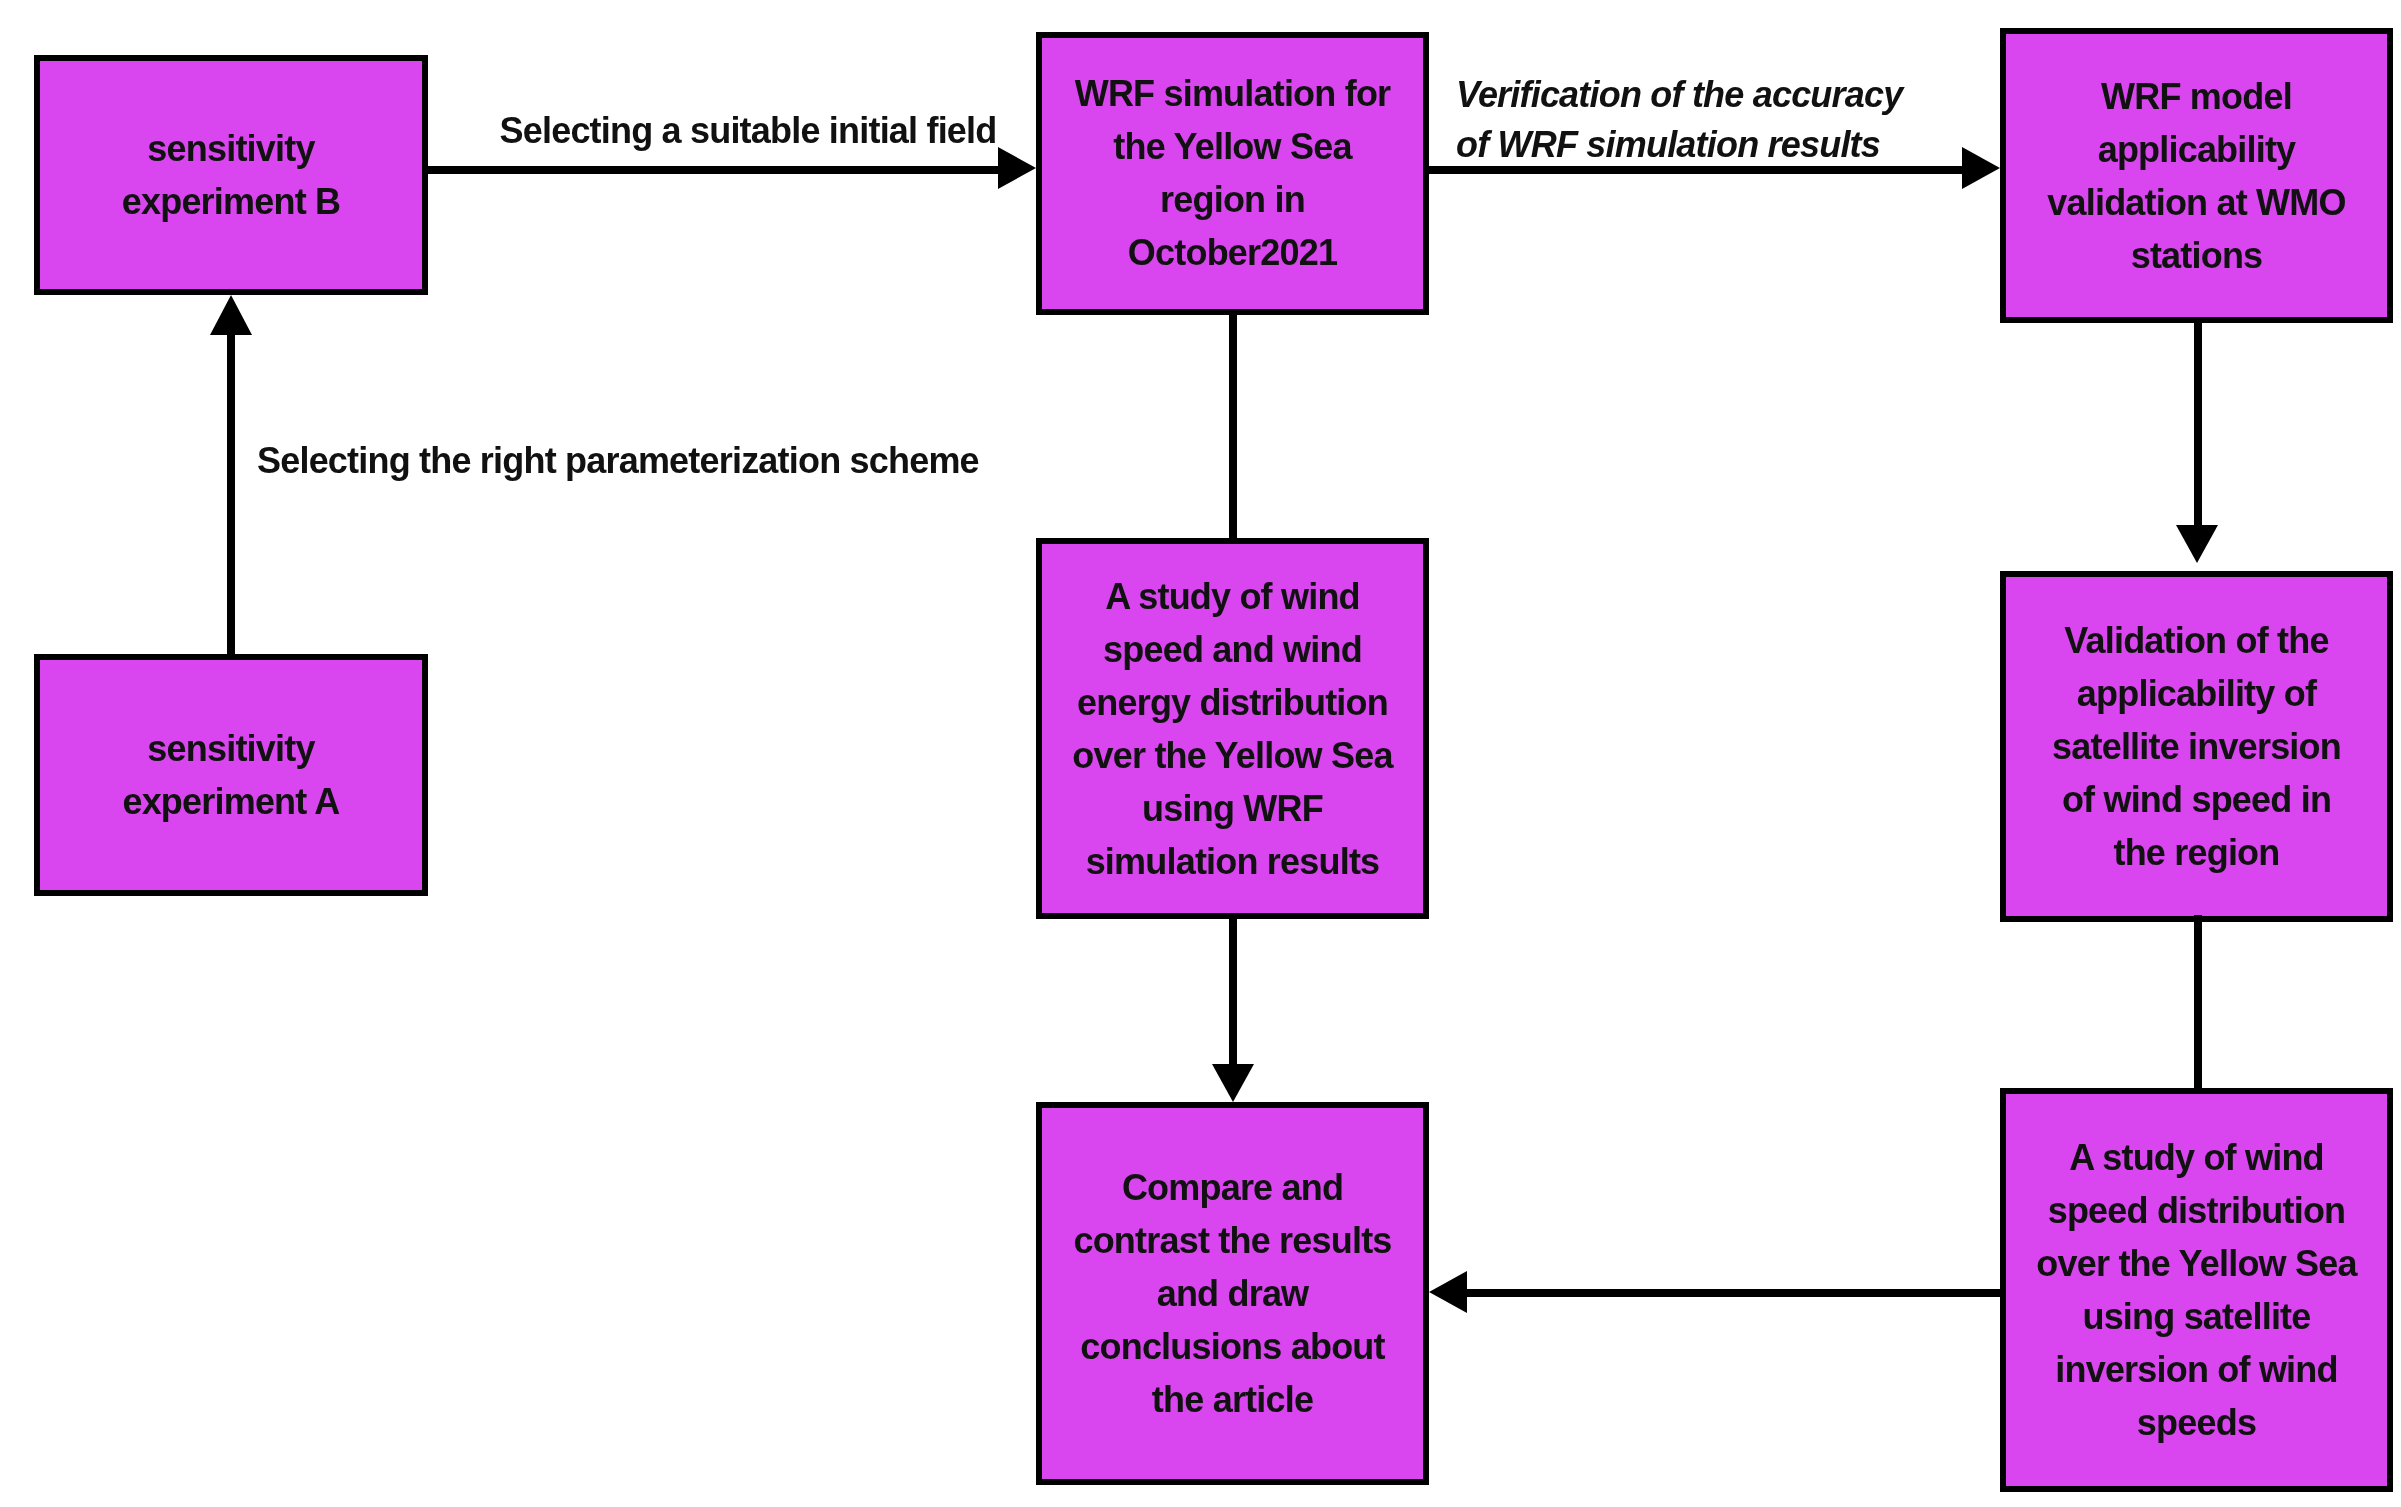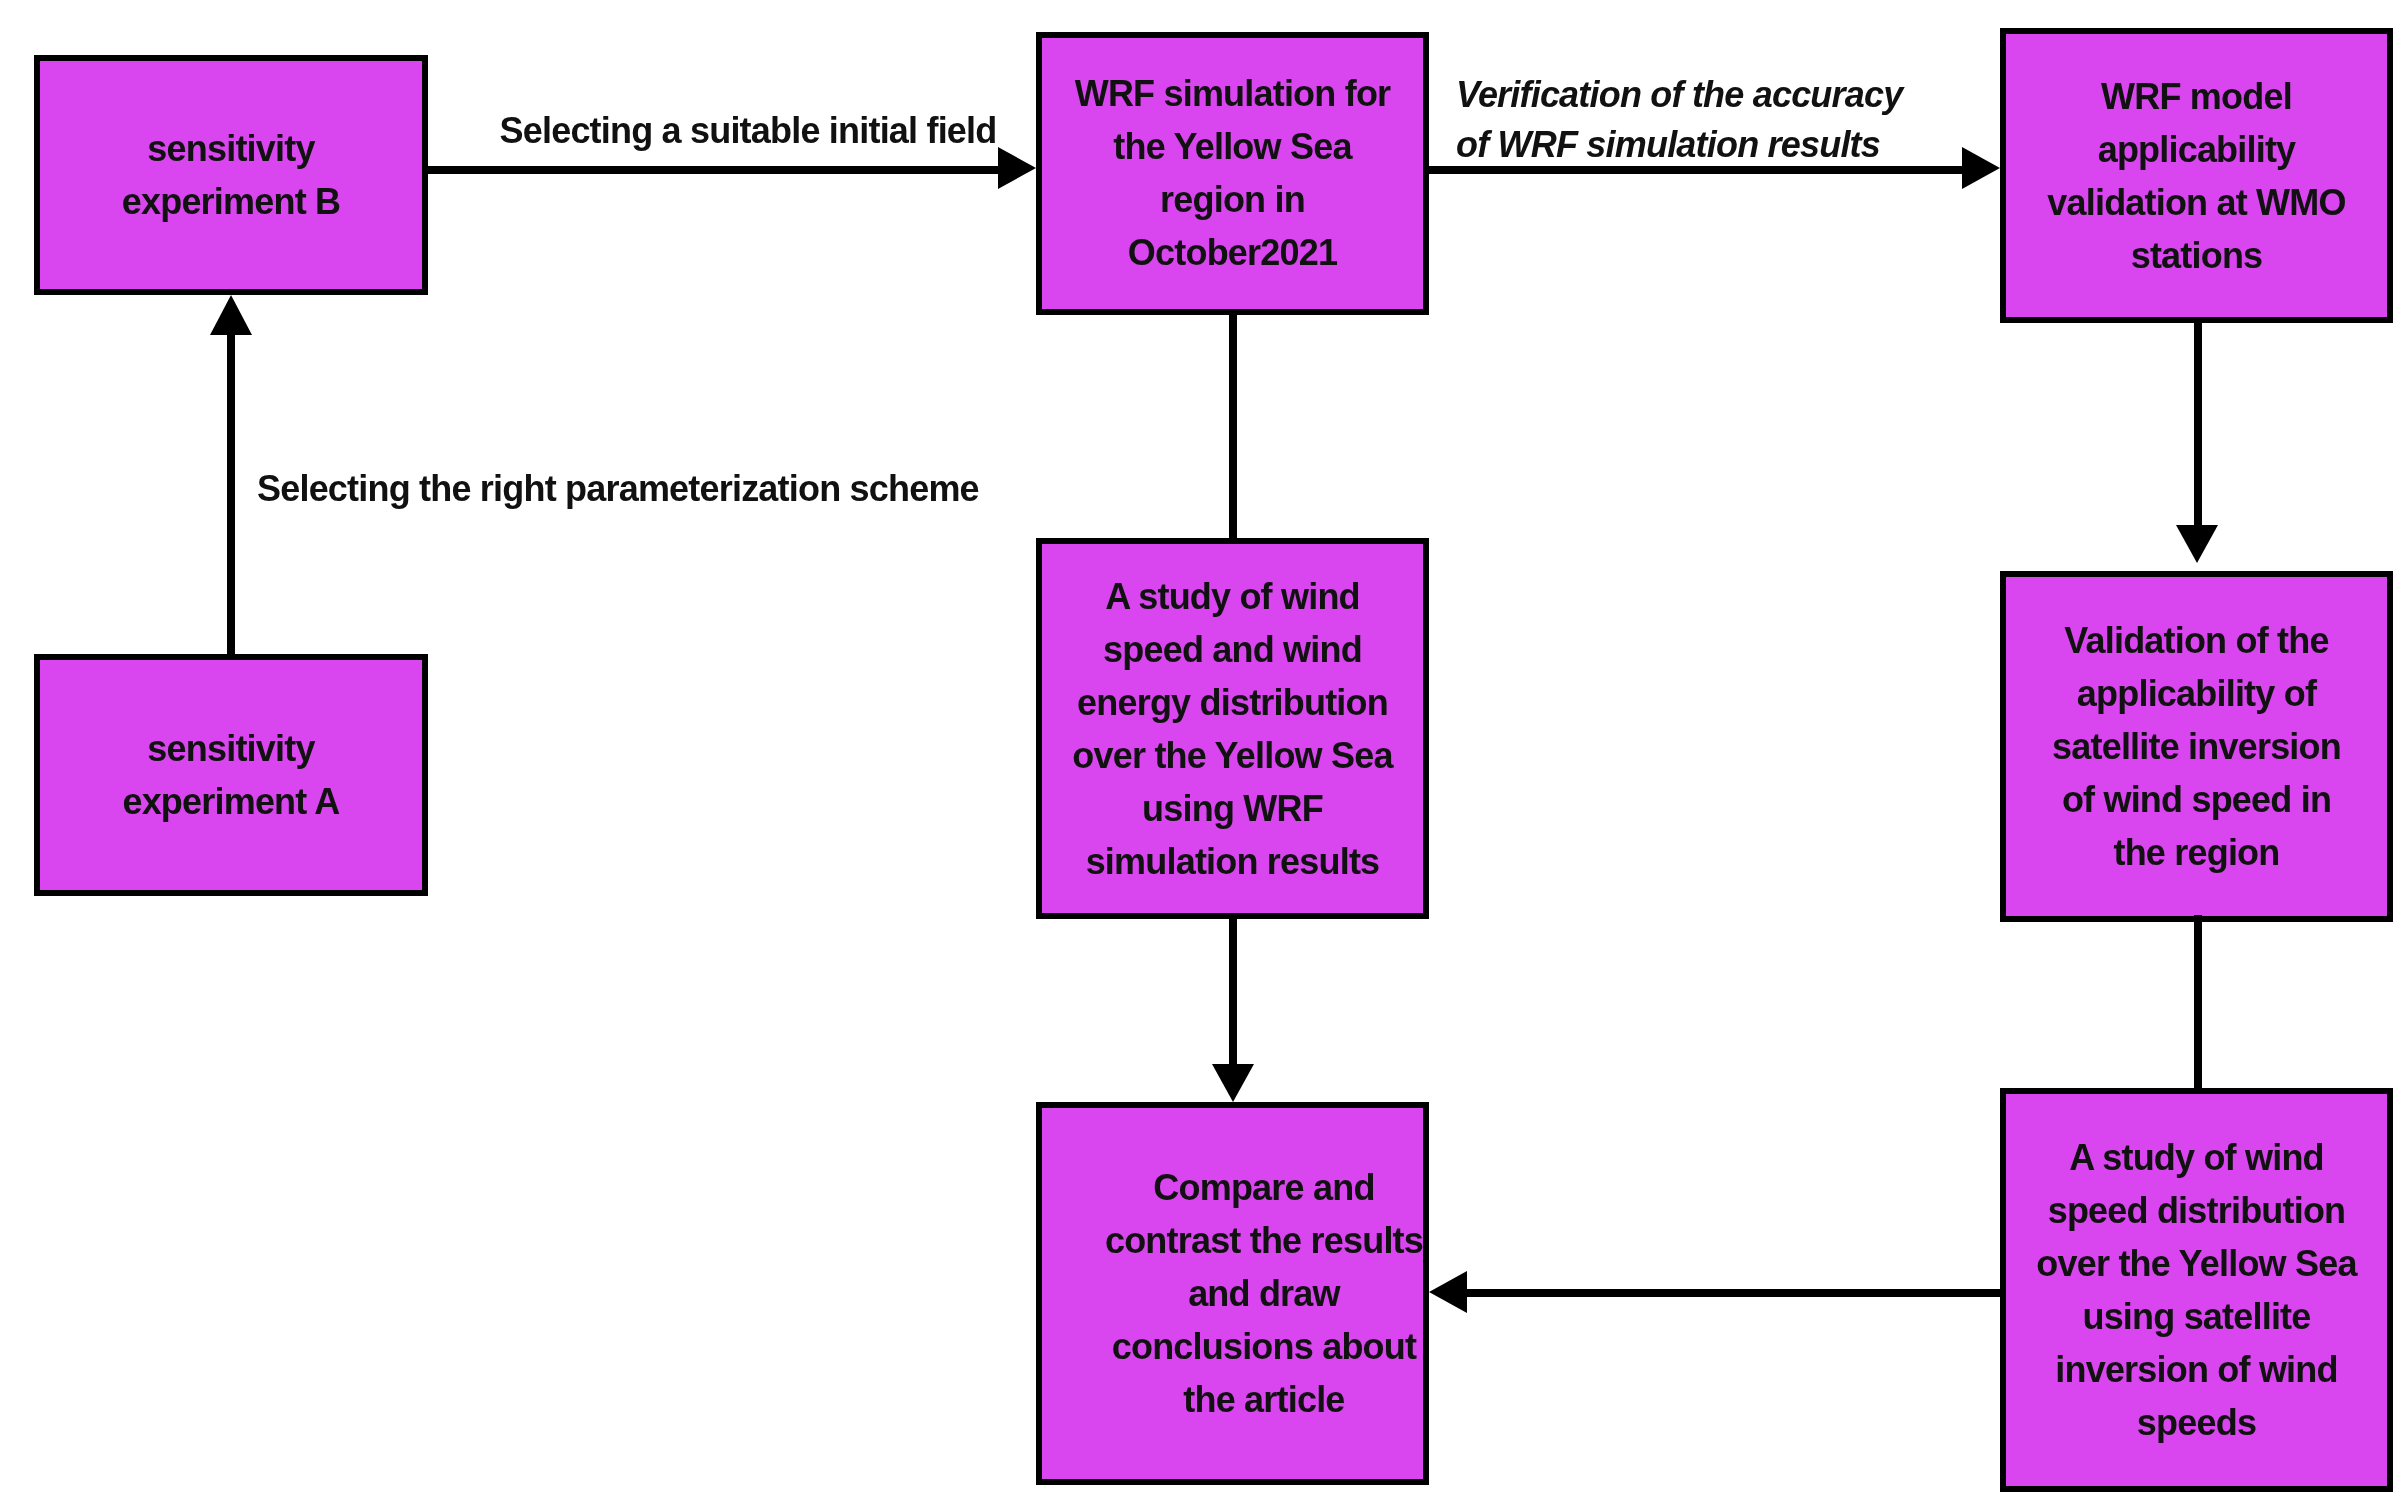--- a/index.html
+++ b/index.html
@@ -86,21 +86,21 @@
   </div>
 
   <div class="node" style="left:2000px; top:563px; width:393px; height:351px;margin-top:8px;">
     <span class="node-label">Validation of the
 applicability of
 satellite inversion
 of wind speed in
 the region</span>
   </div>
 
-  <div class="node" style="left:1036px; top:1102px; width:393px; height:383px;justify-content:flex-end;">
+  <div class="node" style="left:1036px; top:1102px; width:393px; height:383px;">
     <span class="node-label">Compare and
 contrast the results
 and draw
 conclusions about
 the article</span>
   </div>
 
   <div class="node" style="left:2000px; top:1088px; width:393px; height:404px;">
     <span class="node-label">A study of wind
 speed distribution
@@ -130,16 +130,16 @@
   <div class="head head-down" style="left:1212px; top:1064px;"></div>
 
   <div class="line" style="left:1467px; top:1289px; width:533px; height:7.5px;"></div>
   <div class="head head-left" style="left:1429px; top:1271px;"></div>
 
   <div class="edge-label lbl-center" style="left:428px; top:106px; width:608px;padding-left:16px;">Selecting a suitable initial field</div>
 
   <div class="edge-label lbl-left" style="left:1456px; top:70px;">Verification of the accuracy
 of WRF simulation results</div>
 
-  <div class="edge-label lbl-center" style="left:257px; top:464px;">Selecting the right parameterization scheme</div>
+  <div class="edge-label lbl-center" style="left:257px; top:436px;">Selecting the right parameterization scheme</div>
 
 </div>
 
 
 </body></html>

